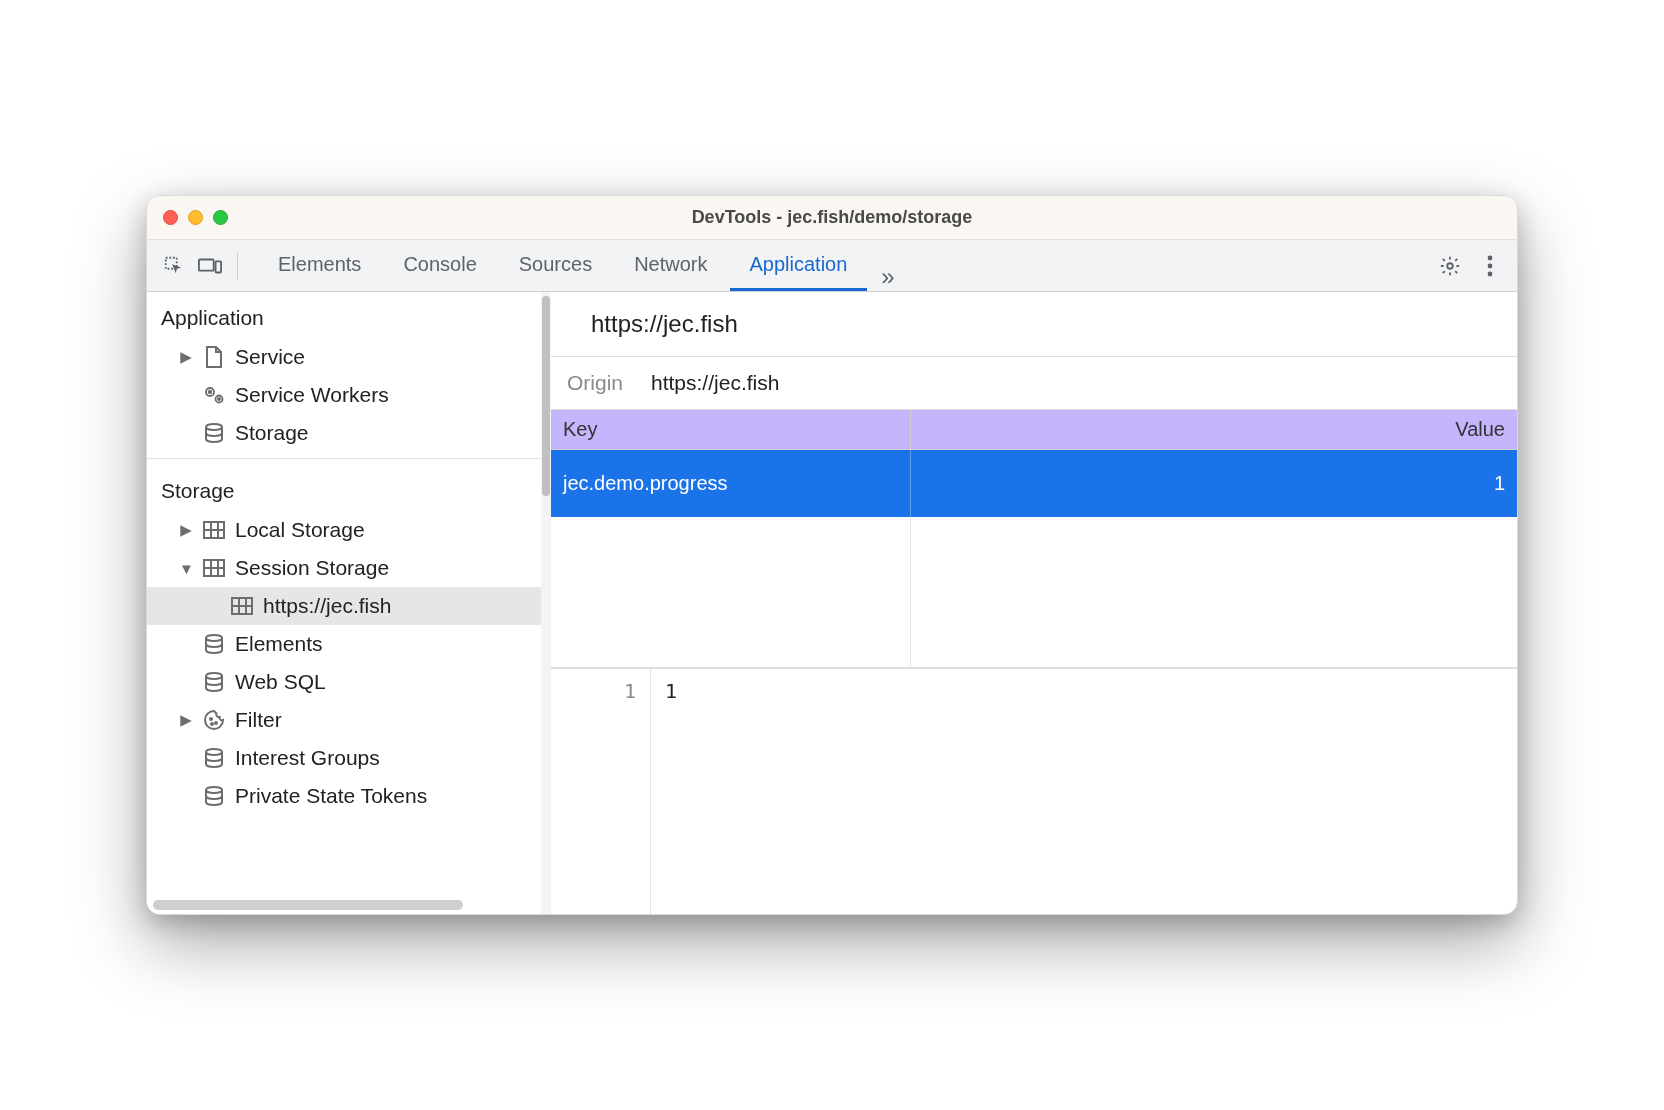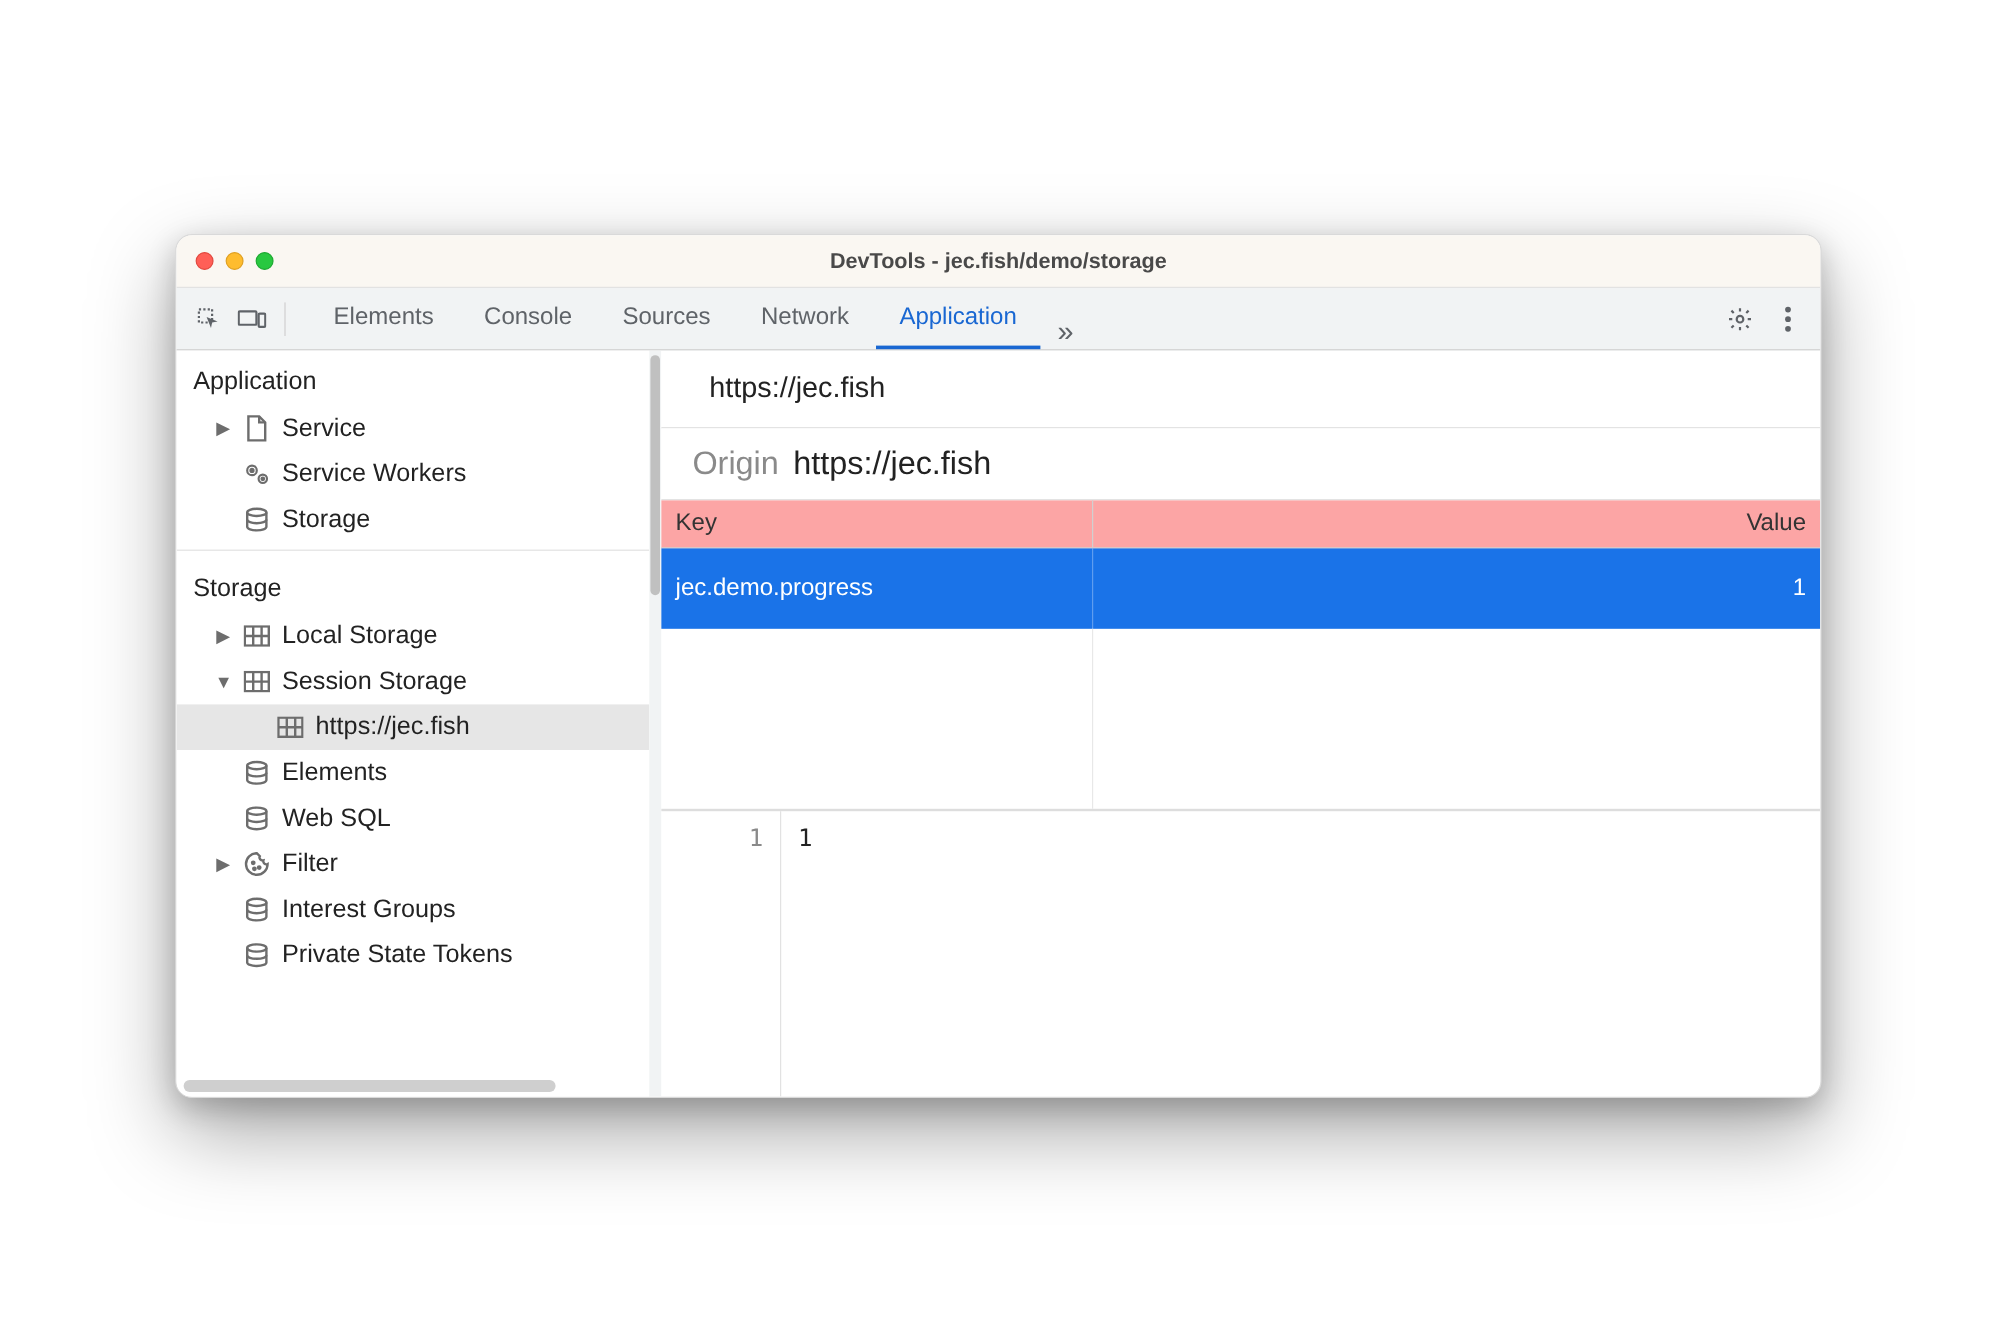--- a/index.html
+++ b/index.html
@@ -189,36 +189,36 @@
 .origin-header {
   padding: 18px 40px;
   font-size: 24px;
   color: #222;
   border-bottom: 1px solid #ddd;
   background:#fff;
 }
 .origin-row {
   display: flex;
   align-items: center;
-  padding: 14px 26px;
-  font-size: 27px;
+  padding: 14px 16px;
+  font-size: 21px;
   border-bottom: 1px solid #ddd;
   background: #fff;
 }
 .origin-row .label { color: #8a8a8a; width: 84px; }
 .origin-row .val { color: #222; }
 
 .table {
   display: flex;
   flex-direction: column;
   border-bottom: 1px solid #ddd;
 }
 .thead {
   display: flex;
-  background: #fca5a5;
+  background: #c4b5fd;
   border-bottom: 1px solid #d0d0d0;
 }
 .th {
   padding: 8px 12px;
   font-size: 20px;
   color: #333;
   border-right: 1px solid #d0d0d0;
 }
 .th:last-child { border-right: none; }
 .col-key { width: 360px; }

